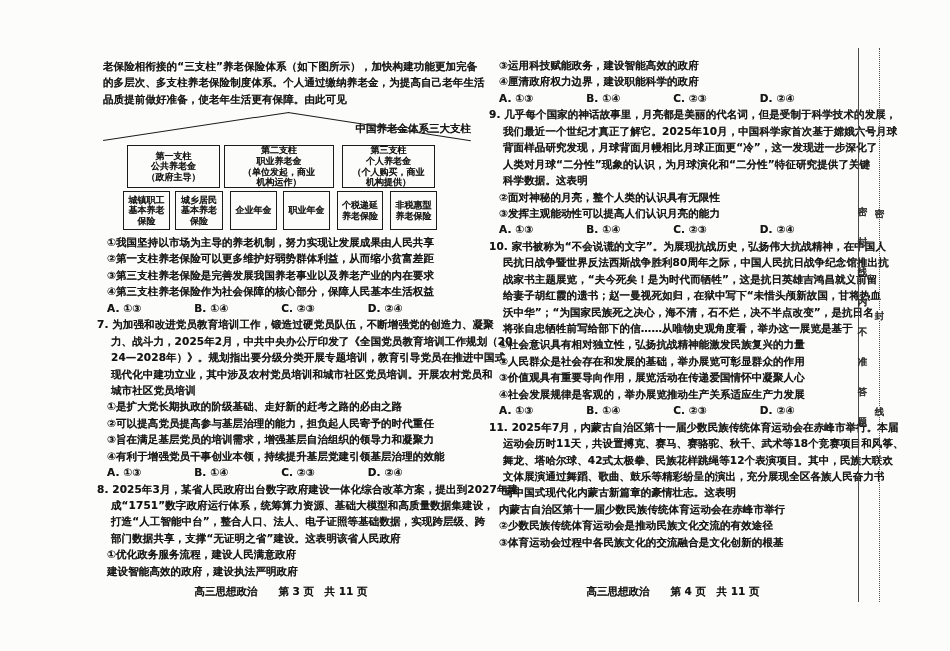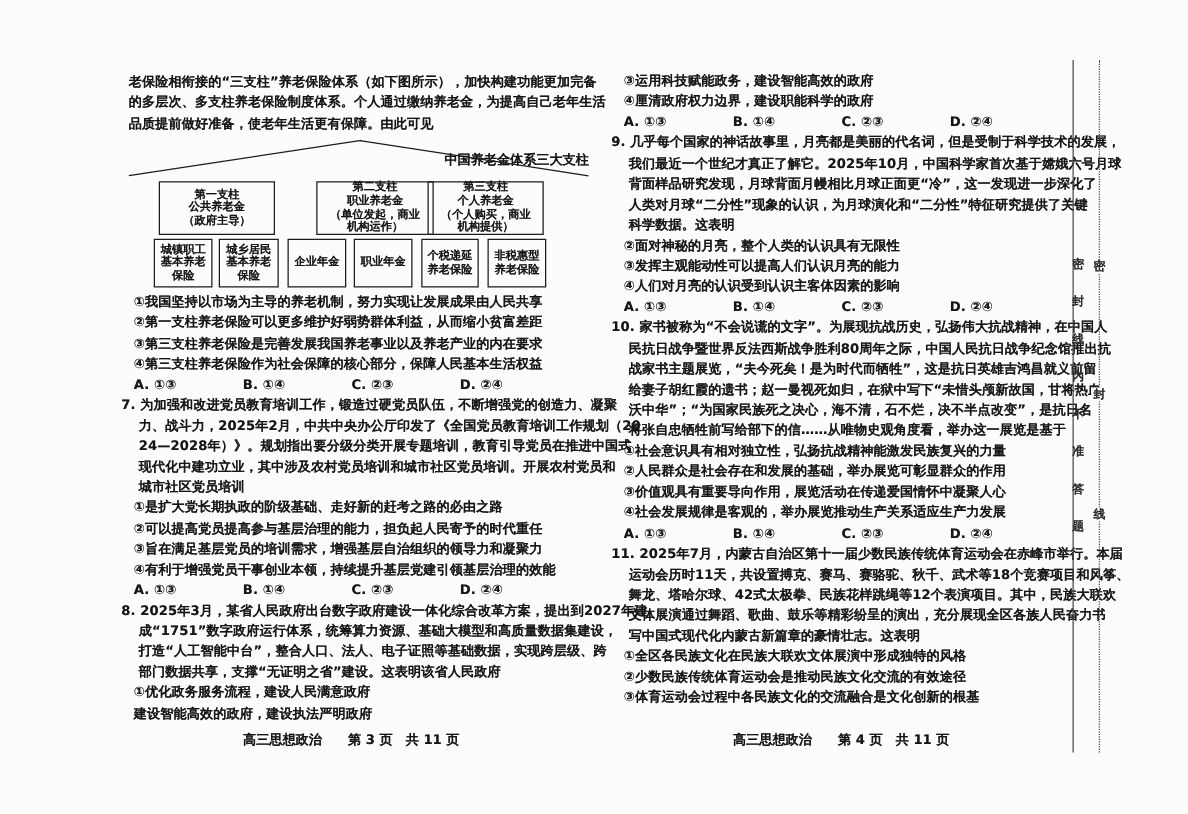--- a/index.html
+++ b/index.html
@@ -102,21 +102,21 @@
     <div class="roof-l"></div>
     <div class="roof-r"></div>
     <div class="roof-title">中国养老金体系三大支柱</div>
 
     <div class="pillar" style="left:127px;width:93px">
 
     <div class="bline">第一支柱</div>
         <div class="bline">公共养老金</div>
         <div class="bline">（政府主导）</div>
       </div>
-    <div class="pillar" style="left:253px;width:94px">
+    <div class="pillar" style="left:224px;width:110px">
 
     <div class="bline">第二支柱</div>
         <div class="bline">职业养老金</div>
         <div class="bline">（单位发起，商业</div>
         <div class="bline">机构运作）</div>
       </div>
     <div class="pillar" style="left:342px;width:93px">
 
     <div class="bline">第三支柱</div>
         <div class="bline">个人养老金</div>
@@ -162,39 +162,38 @@
     <div class="line opt">③运用科技赋能政务，建设智能高效的政府</div>
         <div class="line opt">④厘清政府权力边界，建设职能科学的政府</div>
         <div class="line ans">A. ①③　　　　　B. ①④　　　　　C. ②③　　　　　D. ②④</div>
         <div class="line qnum">9. 几乎每个国家的神话故事里，月亮都是美丽的代名词，但是受制于科学技术的发展，</div>
         <div class="line qbody">我们最近一个世纪才真正了解它。2025年10月，中国科学家首次基于嫦娥六号月球</div>
         <div class="line qbody">背面样品研究发现，月球背面月幔相比月球正面更“冷”，这一发现进一步深化了</div>
         <div class="line qbody">人类对月球“二分性”现象的认识，为月球演化和“二分性”特征研究提供了关键</div>
         <div class="line qbody">科学数据。这表明</div>
         <div class="line opt">②面对神秘的月亮，整个人类的认识具有无限性</div>
         <div class="line opt">③发挥主观能动性可以提高人们认识月亮的能力</div>
-        <div class="line opt">④人们对月亮的认识受到认识主客体因素的影响</div>
         <div class="line ans">A. ①③　　　　　B. ①④　　　　　C. ②③　　　　　D. ②④</div>
         <div class="line qnum">10. 家书被称为“不会说谎的文字”。为展现抗战历史，弘扬伟大抗战精神，在中国人</div>
         <div class="line qbody">民抗日战争暨世界反法西斯战争胜利80周年之际，中国人民抗日战争纪念馆推出抗</div>
         <div class="line qbody">战家书主题展览，“夫今死矣！是为时代而牺牲”，这是抗日英雄吉鸿昌就义前留</div>
         <div class="line qbody">给妻子胡红霞的遗书；赵一曼视死如归，在狱中写下“未惜头颅新故国，甘将热血</div>
         <div class="line qbody">沃中华”；“为国家民族死之决心，海不清，石不烂，决不半点改变”，是抗日名</div>
         <div class="line qbody">将张自忠牺牲前写给部下的信……从唯物史观角度看，举办这一展览是基于</div>
         <div class="line opt">①社会意识具有相对独立性，弘扬抗战精神能激发民族复兴的力量</div>
         <div class="line opt">②人民群众是社会存在和发展的基础，举办展览可彰显群众的作用</div>
         <div class="line opt">③价值观具有重要导向作用，展览活动在传递爱国情怀中凝聚人心</div>
         <div class="line opt">④社会发展规律是客观的，举办展览推动生产关系适应生产力发展</div>
         <div class="line ans">A. ①③　　　　　B. ①④　　　　　C. ②③　　　　　D. ②④</div>
         <div class="line qnum">11. 2025年7月，内蒙古自治区第十一届少数民族传统体育运动会在赤峰市举行。本届</div>
         <div class="line qbody">运动会历时11天，共设置搏克、赛马、赛骆驼、秋千、武术等18个竞赛项目和风筝、</div>
         <div class="line qbody">舞龙、塔哈尔球、42式太极拳、民族花样跳绳等12个表演项目。其中，民族大联欢</div>
         <div class="line qbody">文体展演通过舞蹈、歌曲、鼓乐等精彩纷呈的演出，充分展现全区各族人民奋力书</div>
         <div class="line qbody">写中国式现代化内蒙古新篇章的豪情壮志。这表明</div>
-        <div class="line opt">①全区各民族文化在民族大联欢文体展演中形成独特的风格</div>
+        <div class="line opt">内蒙古自治区第十一届少数民族传统体育运动会在赤峰市举行</div>
         <div class="line opt">②少数民族传统体育运动会是推动民族文化交流的有效途径</div>
         <div class="line opt">③体育运动会过程中各民族文化的交流融合是文化创新的根基</div>
       </div>
 
     <div class="footer">高三思想政治　　第 4 页　共 11 页</div>
   </section>
 
   <aside>
     <div class="seal-solid"></div>
     <div class="seal-text">

